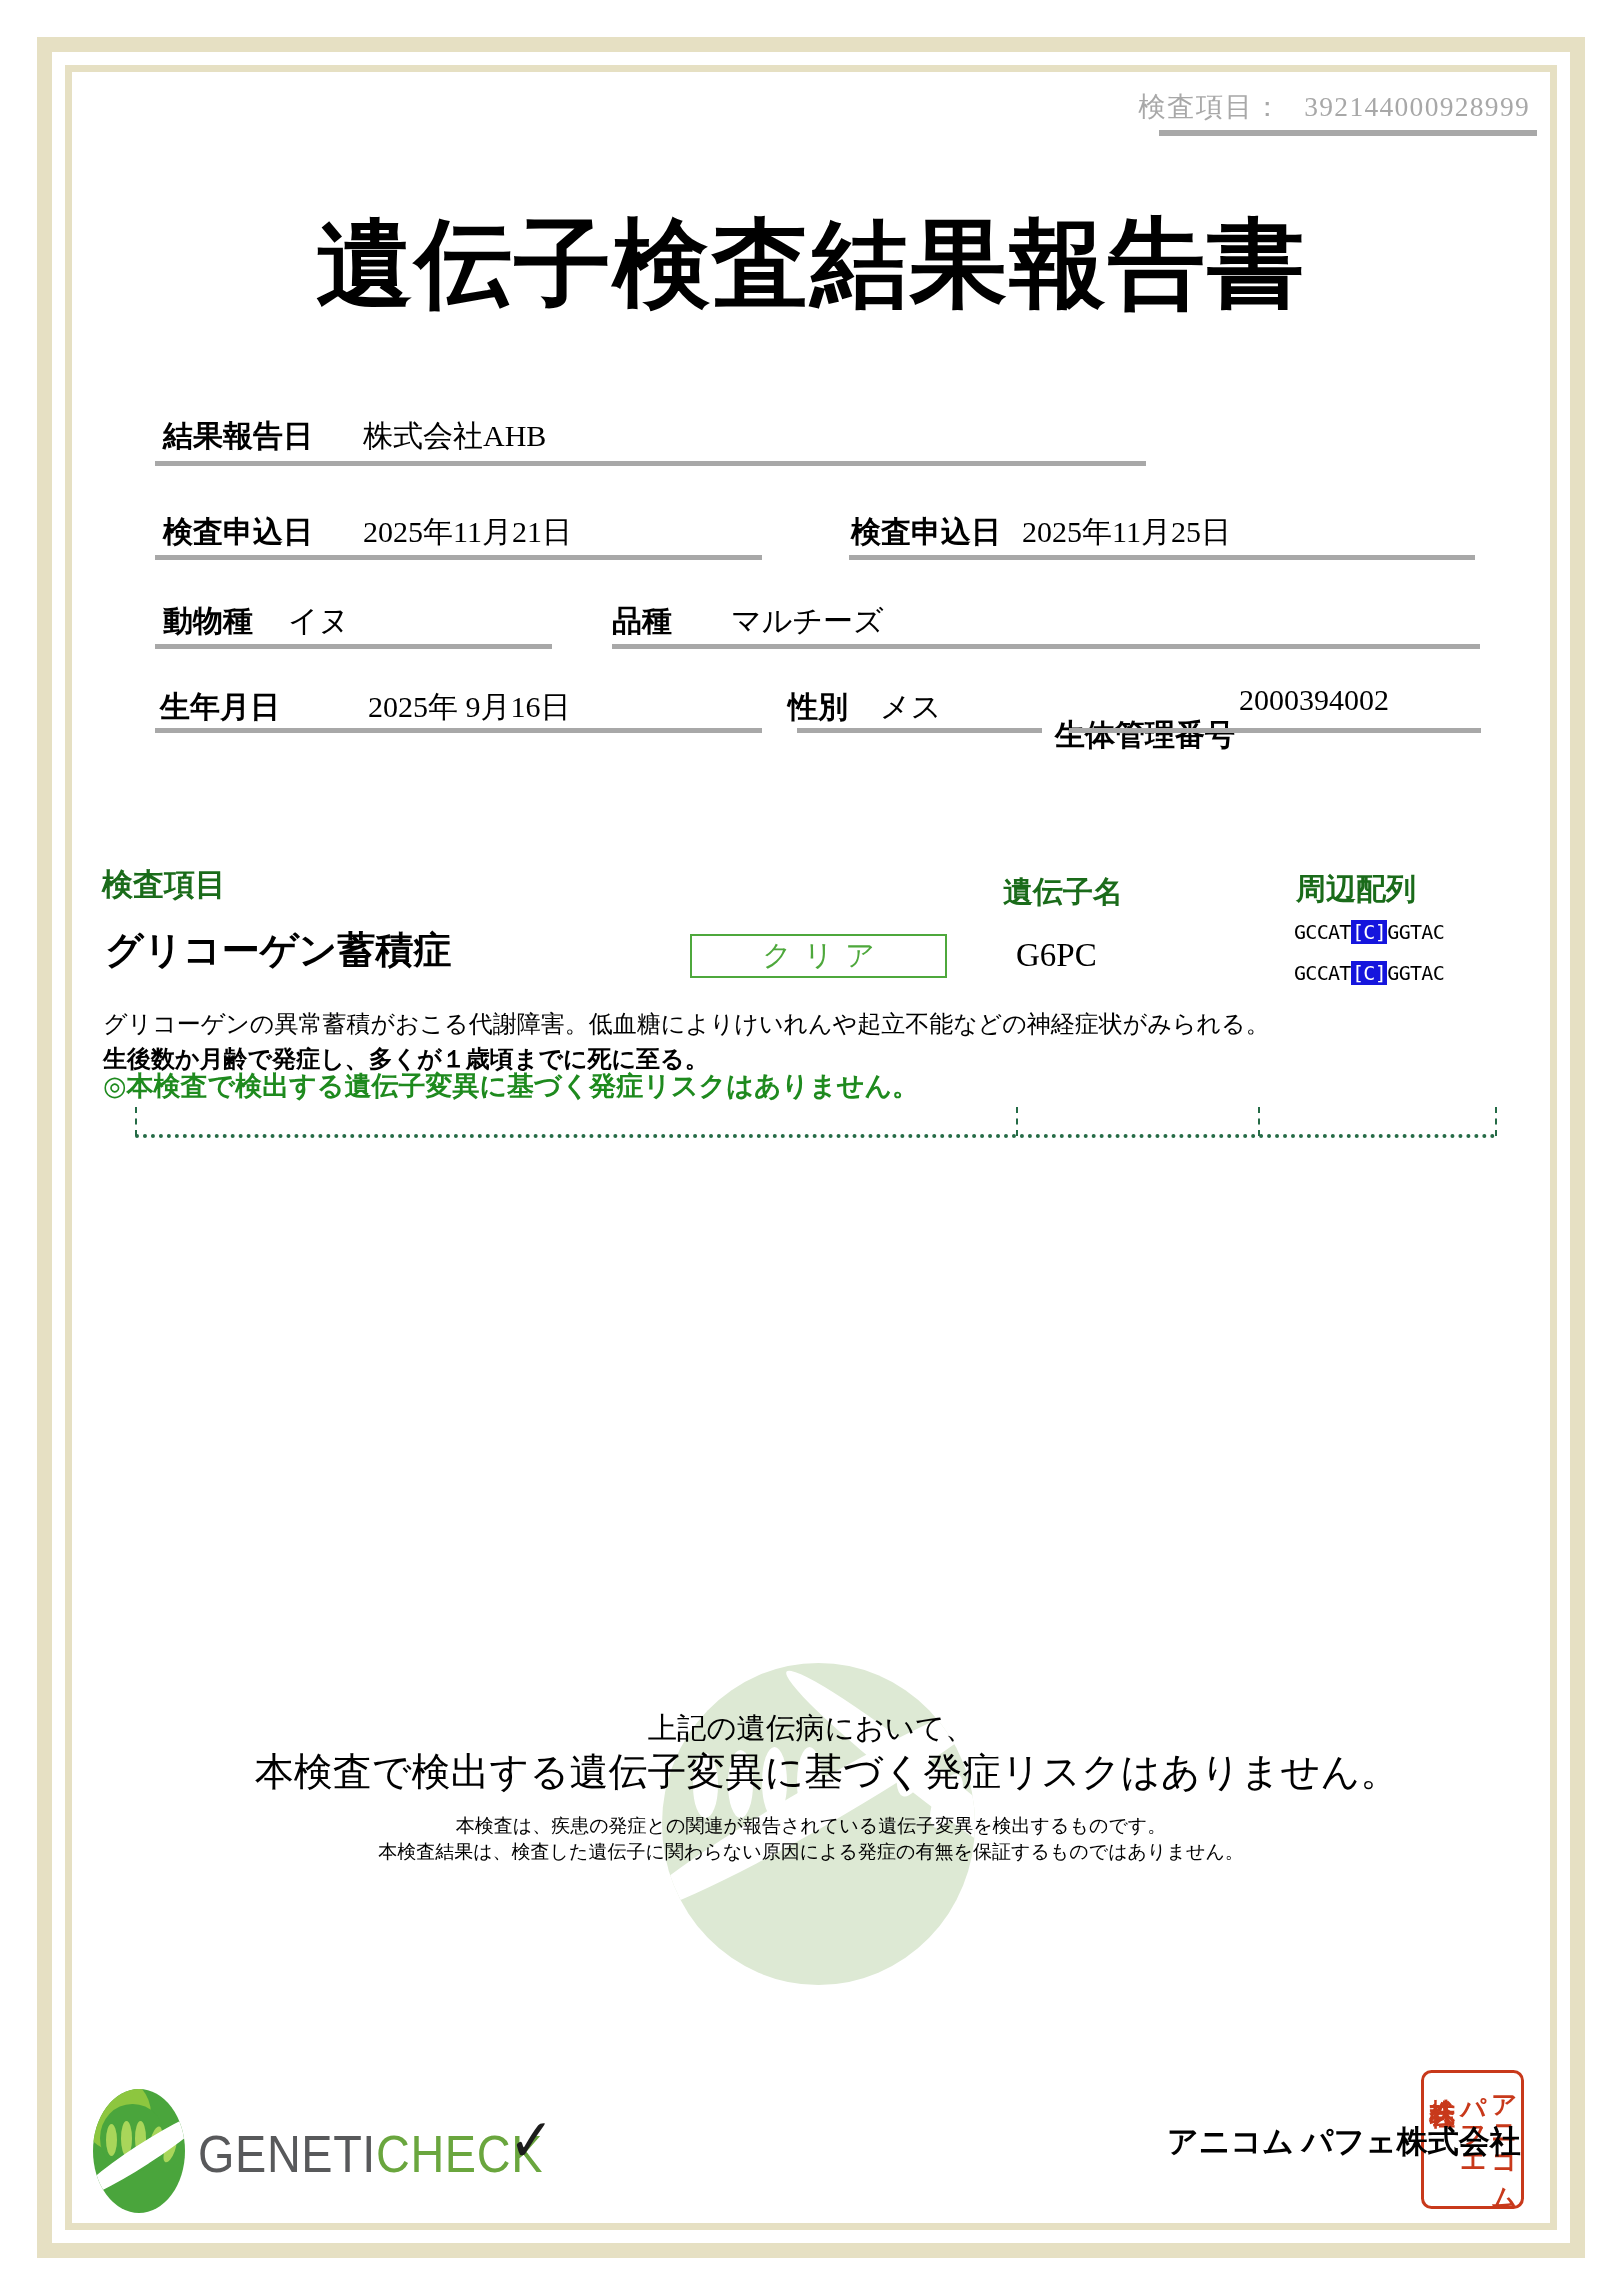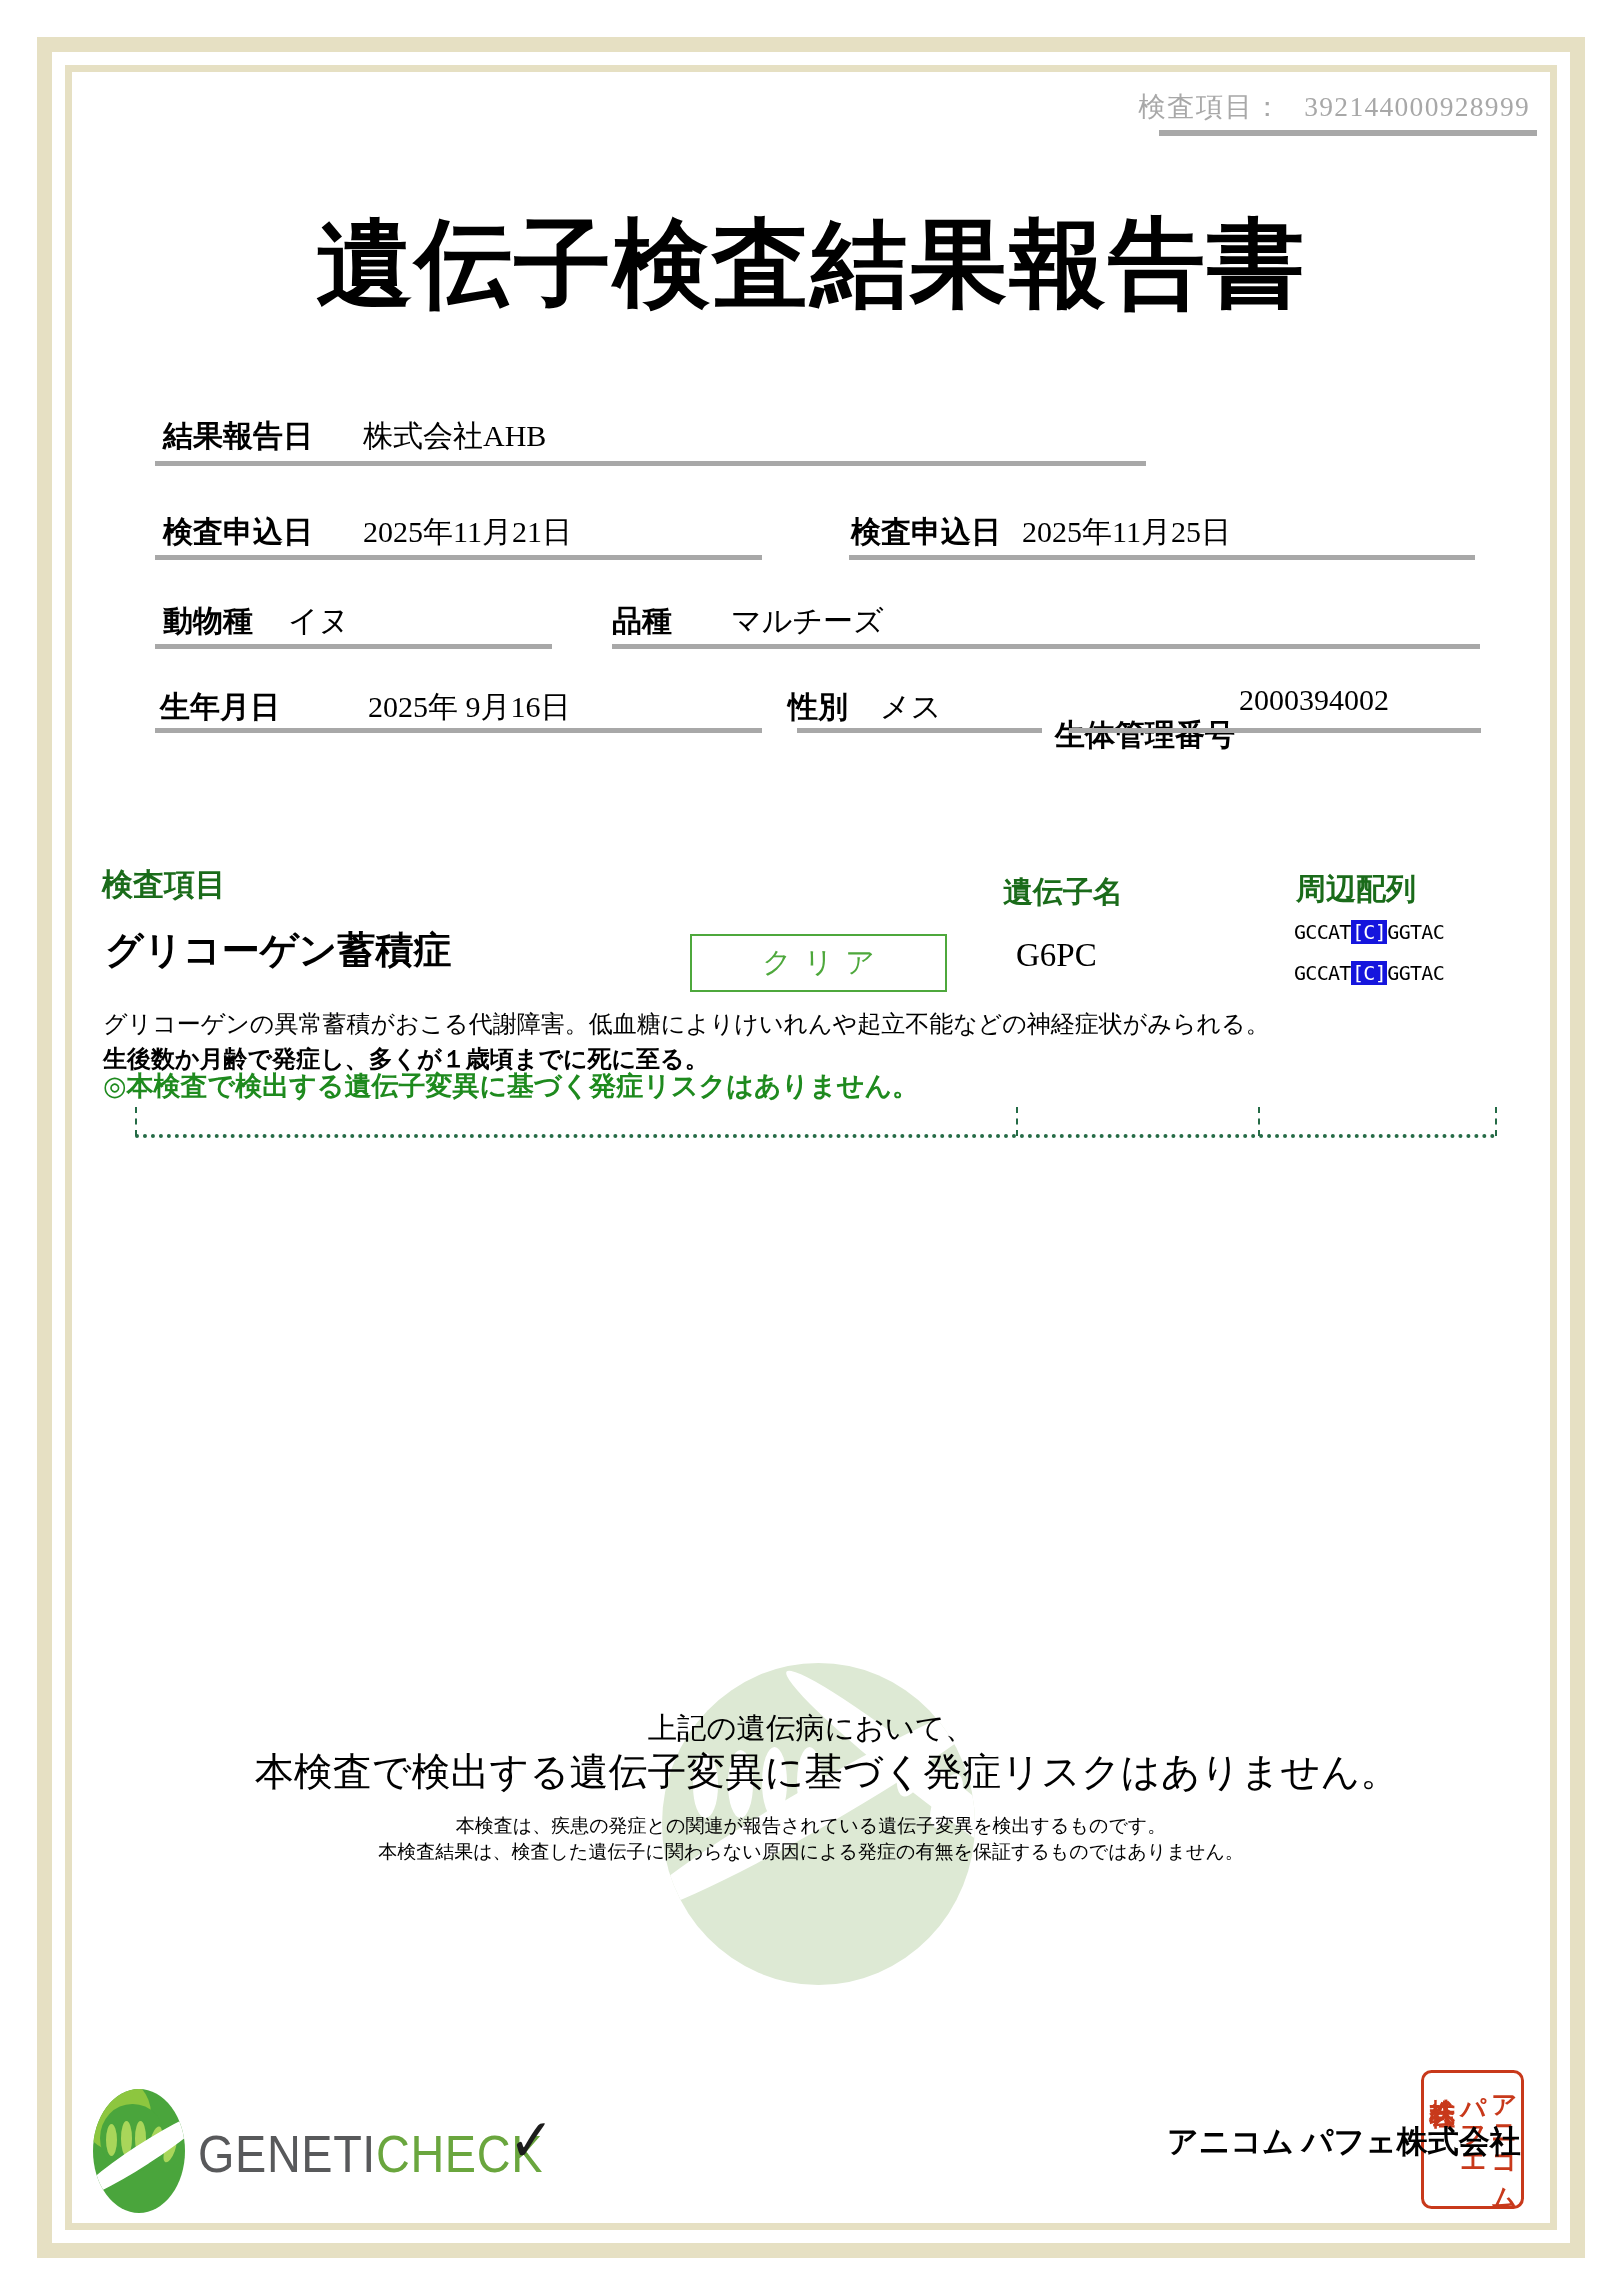--- a/index.html
+++ b/index.html
@@ -14,21 +14,21 @@
   .admin-line{position:absolute;left:1159px;top:130px;width:378px;height:5.9px;background:#a8a8a8;}
   
   .title{position:absolute;top:200px;left:0;width:100%;text-align:center;font-size:97px;font-weight:700;letter-spacing:2px;white-space:nowrap;}
   
   .fld{position:absolute;font-size:30px;white-space:nowrap;}
   .lbl{font-weight:700;}
   .uline{position:absolute;height:5.2px;background:#a8a8a8;}
   
   .th{position:absolute;color:#1a6b1a;font-weight:700;white-space:nowrap;}
   .item-name{position:absolute;left:105px;top:925px;font-size:38px;font-weight:700;white-space:nowrap;}
-  .clear-box{position:absolute;left:690px;top:934px;width:257px;height:58px;border:2.6px solid #4ea83c;
+  .clear-box{position:absolute;left:690px;top:934px;width:257px;height:44px;border:2.6px solid #4ea83c;
              color:#4ea83c;font-size:29px;letter-spacing:11.8px;display:flex;align-items:center;justify-content:center;padding-left:11.8px;box-sizing:border-box;}
   .gene-value{position:absolute;left:1016px;top:937px;font-size:33px;white-space:nowrap;}
   .seq{position:absolute;left:1294px;font-family:"DejaVu Sans Mono","Liberation Mono",monospace;font-size:20px;letter-spacing:-0.7px;white-space:nowrap;}
   .seq .hl{background:#1515dd;color:#ffffff;padding:0 1.3px;}
   .desc{position:absolute;left:103px;font-size:24px;white-space:nowrap;}
   .risk{position:absolute;left:103px;top:1068px;font-size:27px;font-weight:700;color:#1e8a1e;white-space:nowrap;}
   .dotline{position:absolute;left:135px;top:1112px;width:1361px;height:22px;border-bottom:4.6px dotted #256b46;}
   .vdash{position:absolute;top:1107px;height:29px;width:0;border-left:2.6px dashed #256b46;}
   
   .watermark{position:absolute;left:662px;top:1663px;width:313px;height:322px;z-index:0;}

